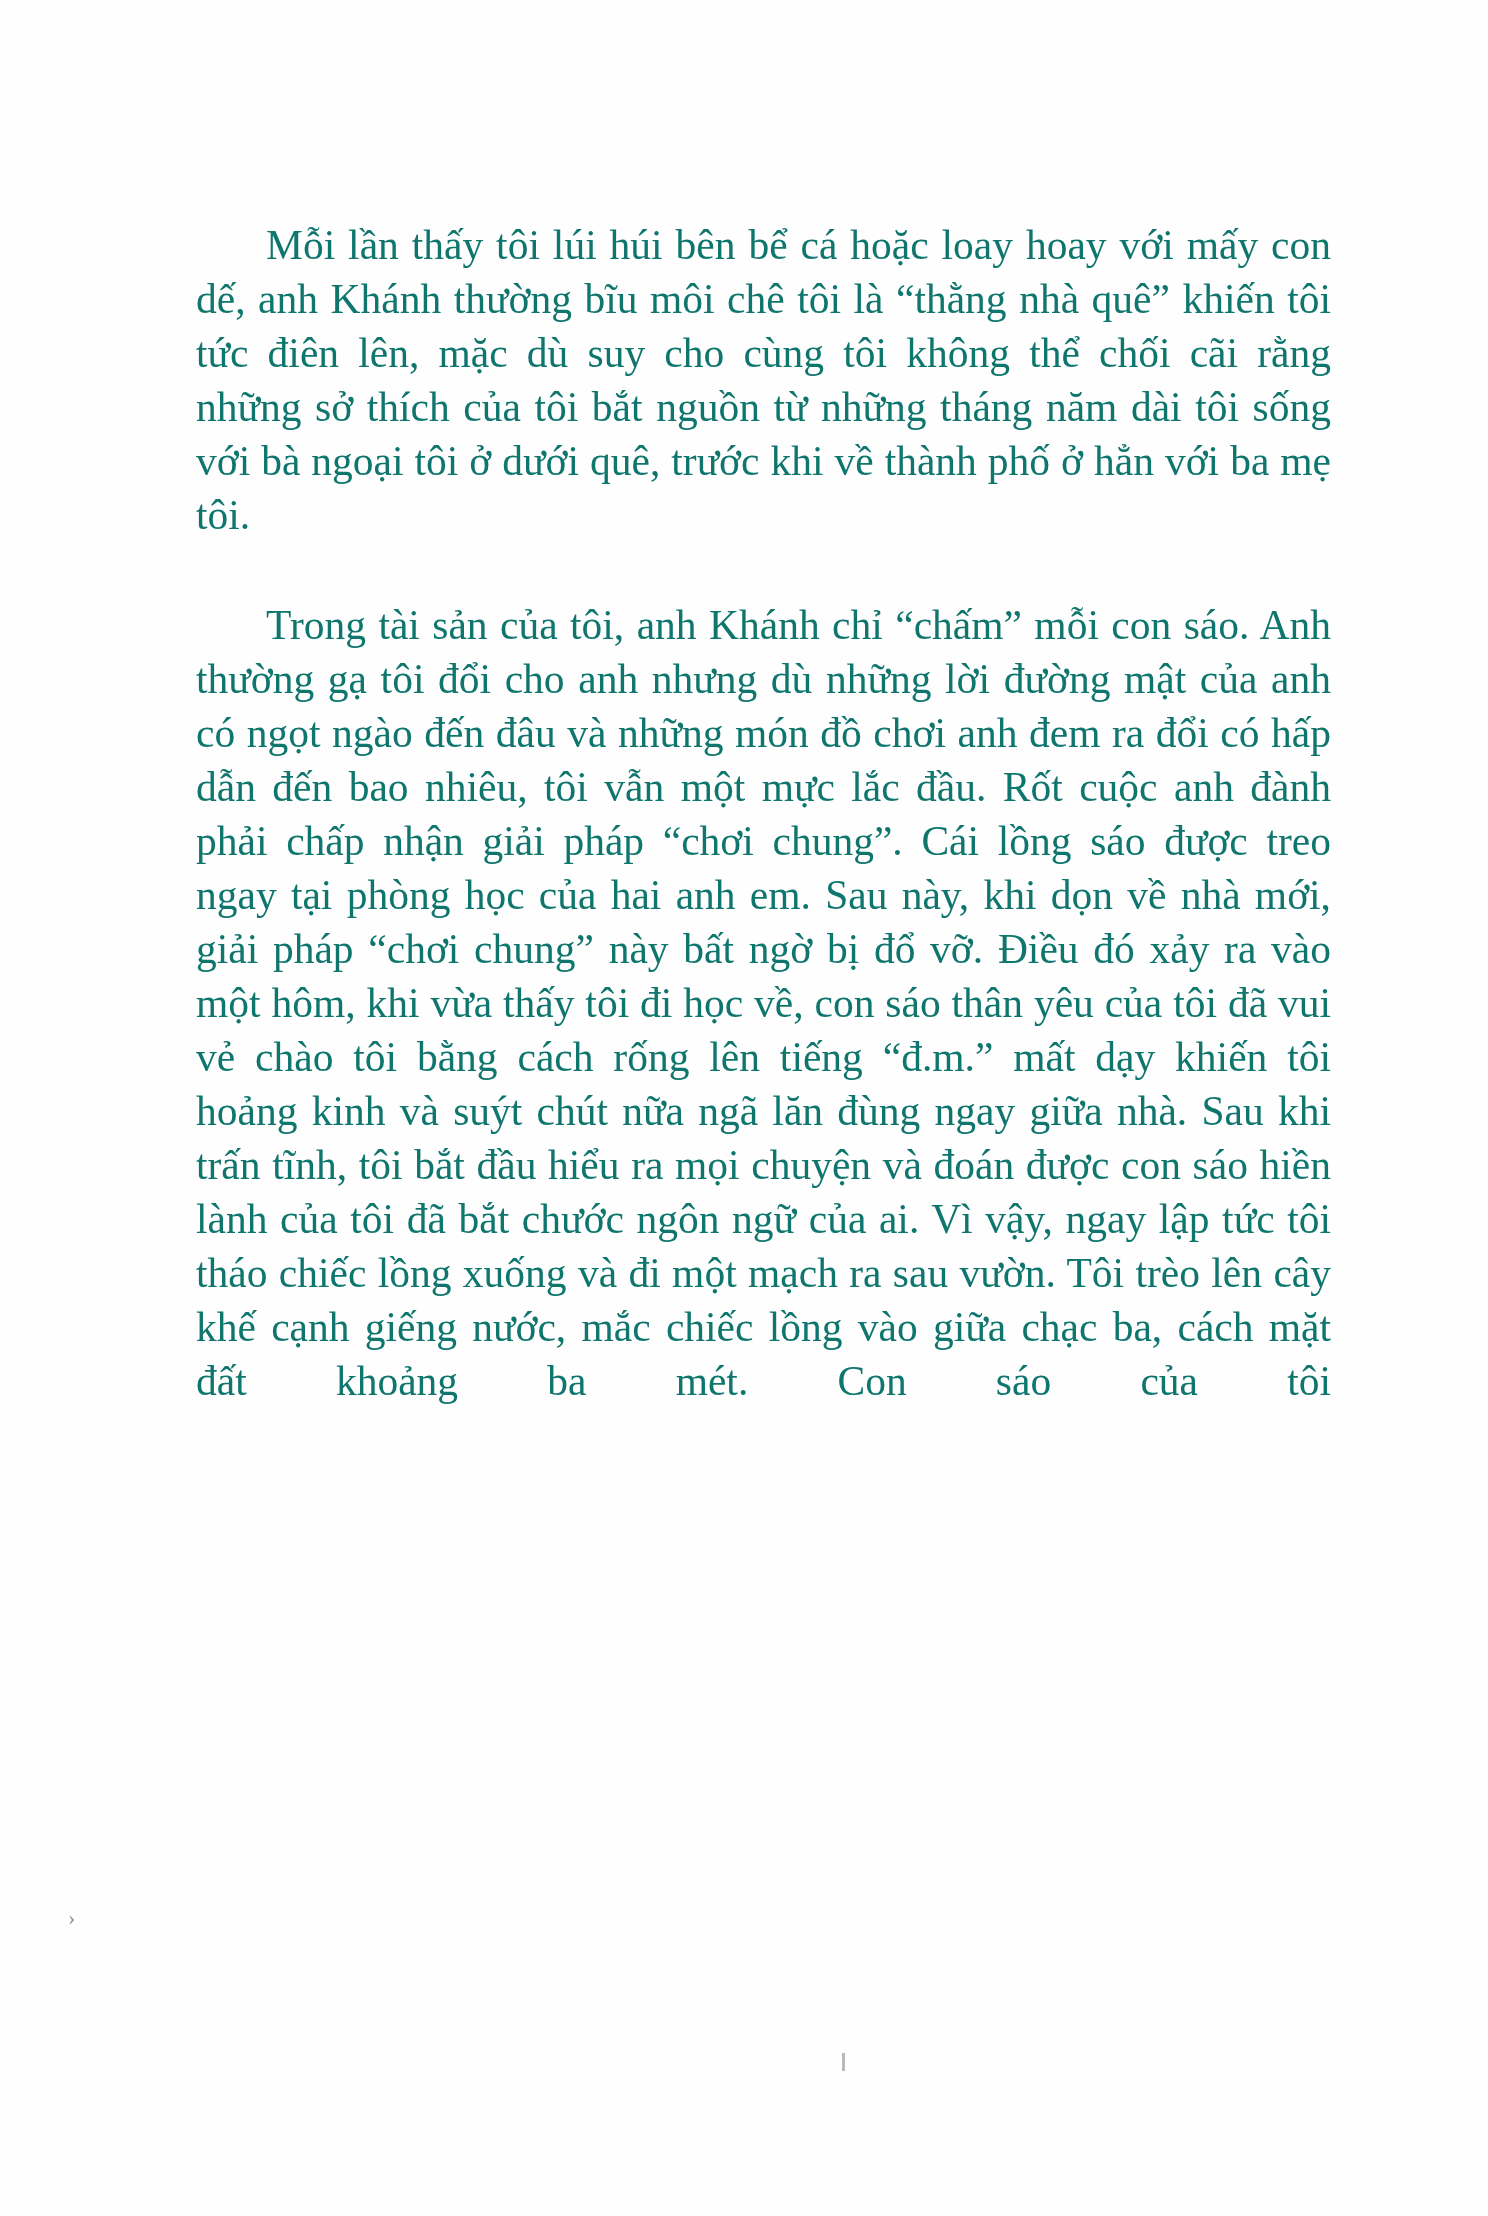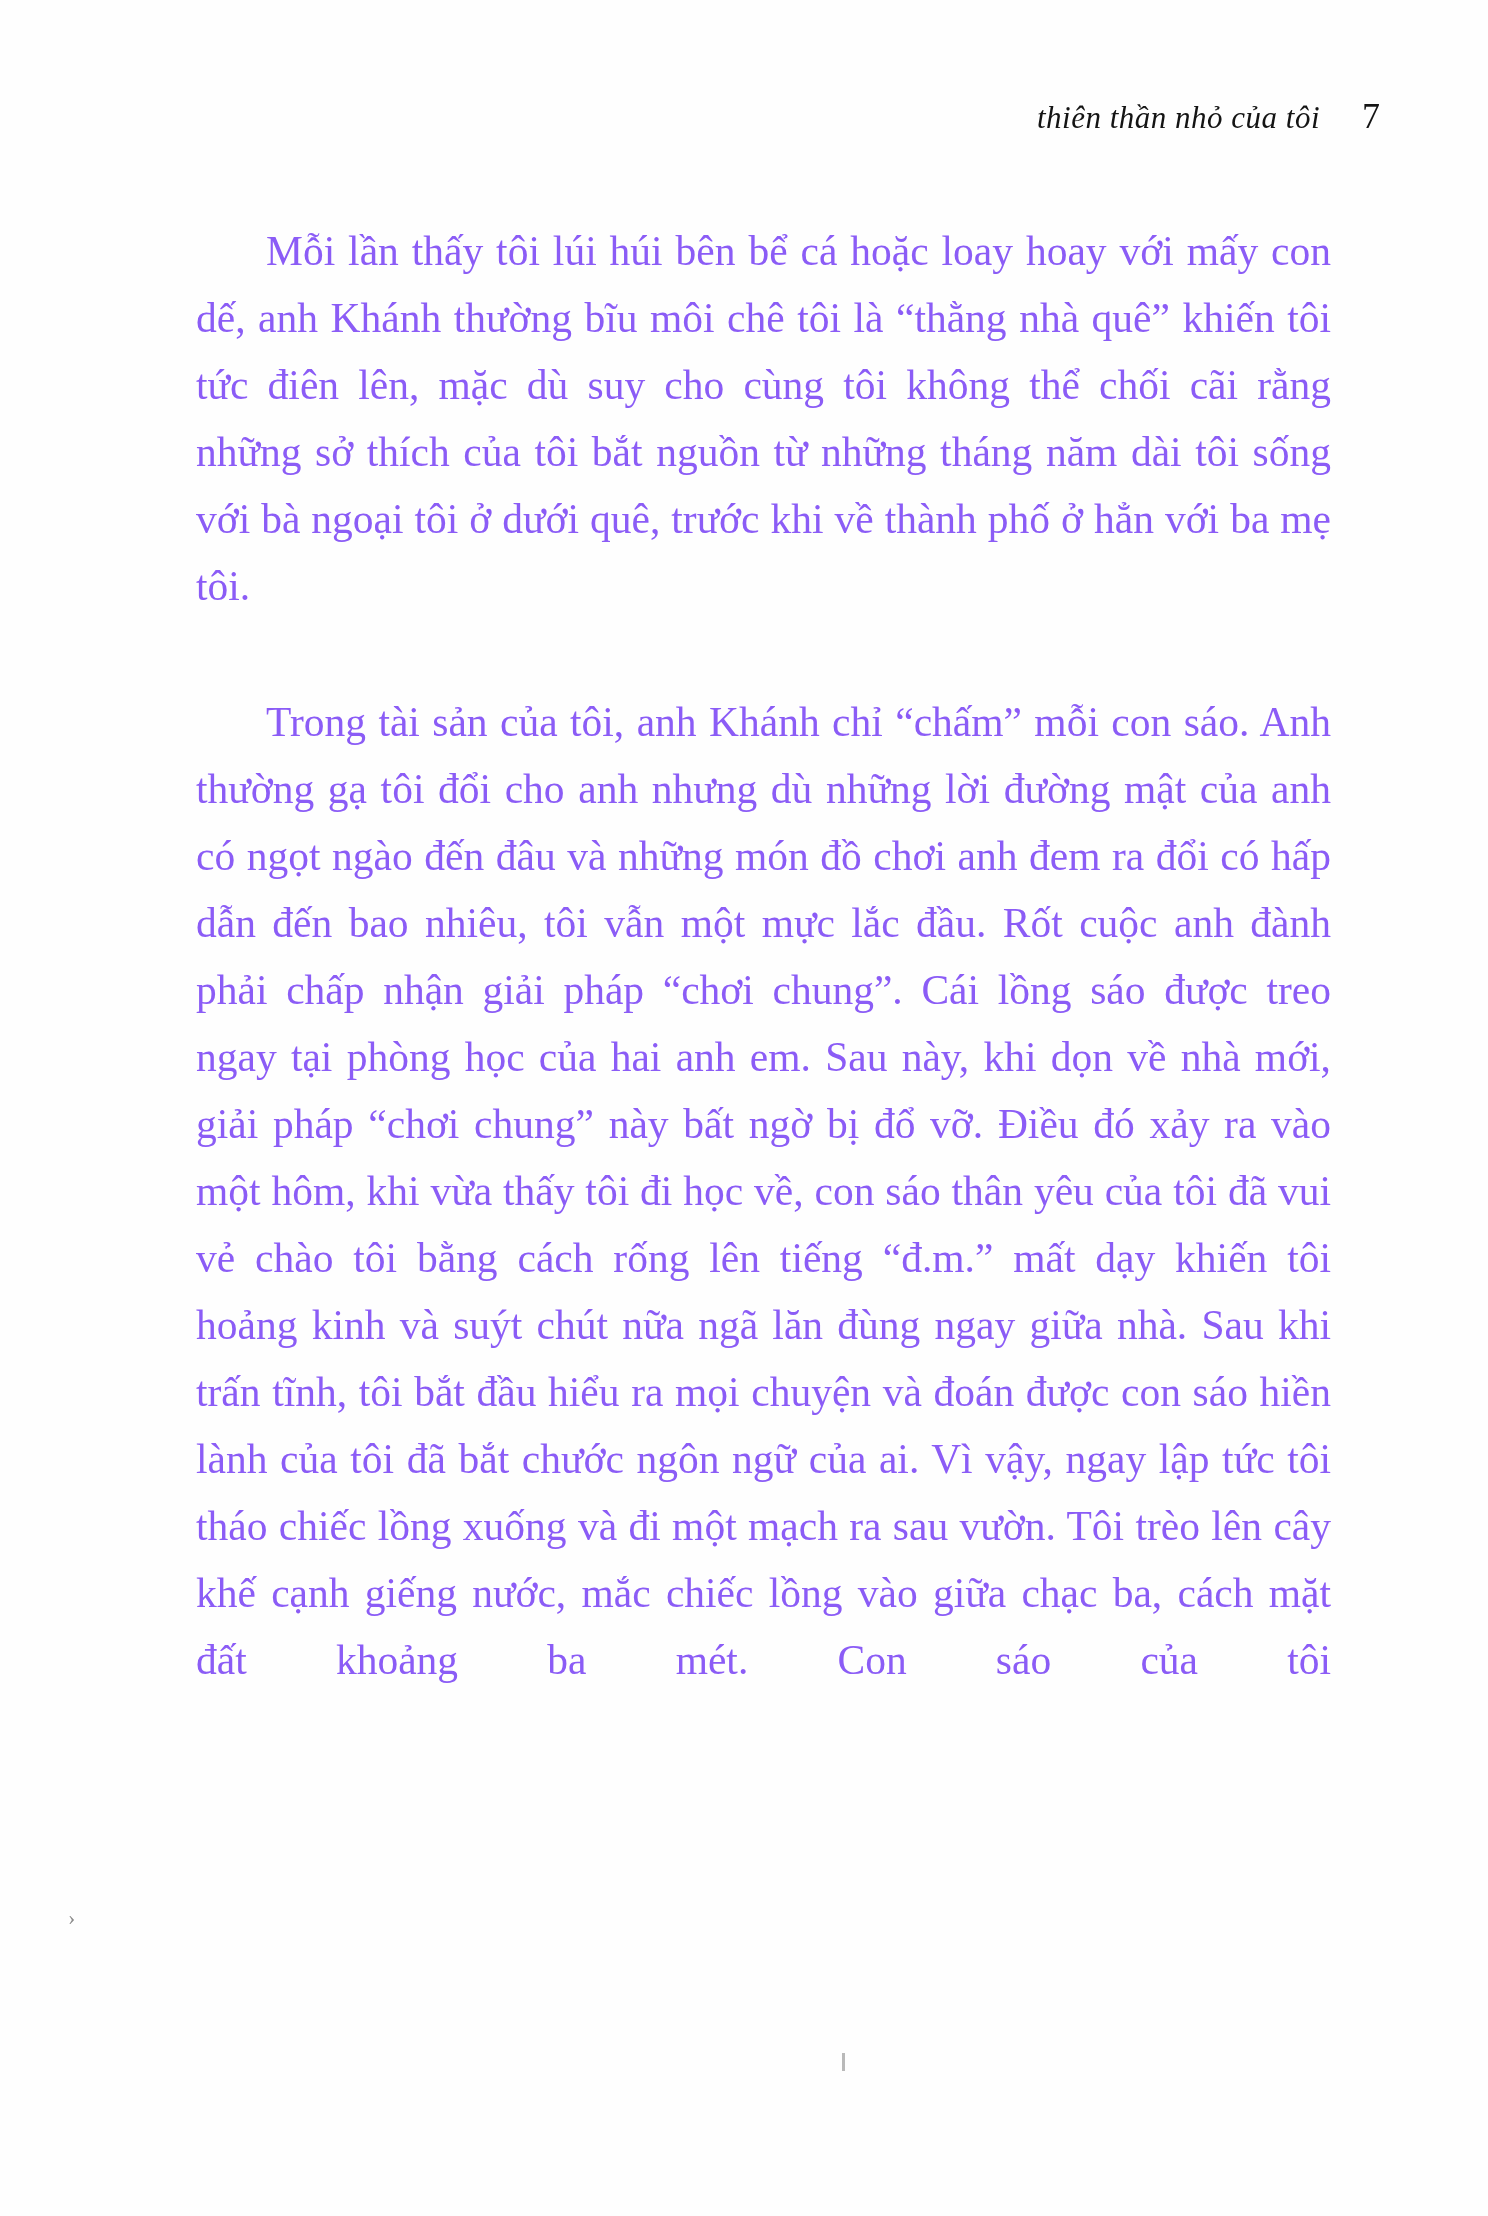--- a/index.html
+++ b/index.html
@@ -54,26 +54,26 @@
   .body-text {
     position: absolute;
     top: 218px;
     left: 196px;
     width: 1135px;
   }
 
   .para {
     margin: 0 0 2px 0;
     font-size: 41.5px;
-    line-height: 67px;
+    line-height: 54px;
     text-align: justify;
     text-justify: inter-word;
     text-indent: 70px;
     font-family: "Liberation Serif", serif;
-    color: #8b5cf6;
+    color: #0f766e;
     word-spacing: 0.5px;
   }
 
   
   .para::after {
     content: "";
     display: inline-block;
     width: 100%;
   }
 
@@ -93,24 +93,20 @@
     width: 3px;
     height: 18px;
     background: #b9b9b9;
   }
 </style>
 </head>
 <body>
 
 <div class="page">
 
-  <div class="header">
-    <span class="running-title">thiên thần nhỏ của tôi</span>
-    <span class="page-number">7</span>
-  </div>
 
   <div class="body-text">
     <p class="para">Mỗi lần thấy tôi lúi húi bên bể cá hoặc loay hoay với mấy con dế, anh Khánh thường bĩu môi chê tôi là “thằng nhà quê” khiến tôi tức điên lên, mặc dù suy cho cùng tôi không thể chối cãi rằng những sở thích của tôi bắt nguồn từ những tháng năm dài tôi sống với bà ngoại tôi ở dưới quê, trước khi về thành phố ở hẳn với ba mẹ tôi.</p>
     <p class="para">Trong tài sản của tôi, anh Khánh chỉ “chấm” mỗi con sáo. Anh thường gạ tôi đổi cho anh nhưng dù những lời đường mật của anh có ngọt ngào đến đâu và những món đồ chơi anh đem ra đổi có hấp dẫn đến bao nhiêu, tôi vẫn một mực lắc đầu. Rốt cuộc anh đành phải chấp nhận giải pháp “chơi chung”. Cái lồng sáo được treo ngay tại phòng học của hai anh em. Sau này, khi dọn về nhà mới, giải pháp “chơi chung” này bất ngờ bị đổ vỡ. Điều đó xảy ra vào một hôm, khi vừa thấy tôi đi học về, con sáo thân yêu của tôi đã vui vẻ chào tôi bằng cách rống lên tiếng “đ.m.” mất dạy khiến tôi hoảng kinh và suýt chút nữa ngã lăn đùng ngay giữa nhà. Sau khi trấn tĩnh, tôi bắt đầu hiểu ra mọi chuyện và đoán được con sáo hiền lành của tôi đã bắt chước ngôn ngữ của ai. Vì vậy, ngay lập tức tôi tháo chiếc lồng xuống và đi một mạch ra sau vườn. Tôi trèo lên cây khế cạnh giếng nước, mắc chiếc lồng vào giữa chạc ba, cách mặt đất khoảng ba mét. Con sáo của tôi</p>
   </div>
 
   <span class="tick-left">›</span>
 
   <div class="tick-bottom"></div>
 

